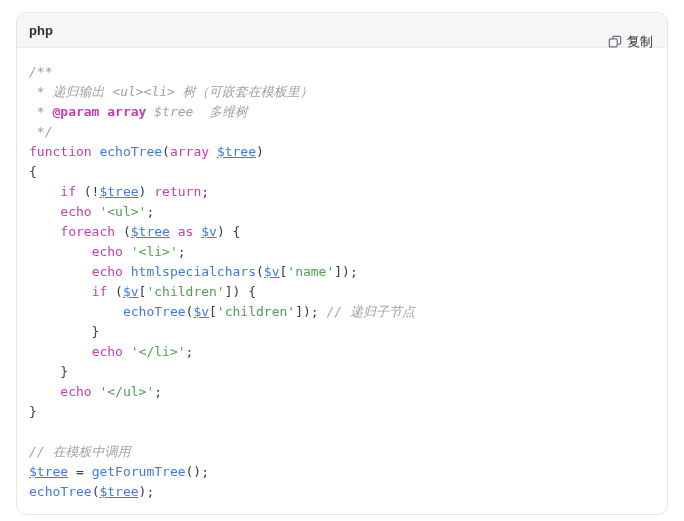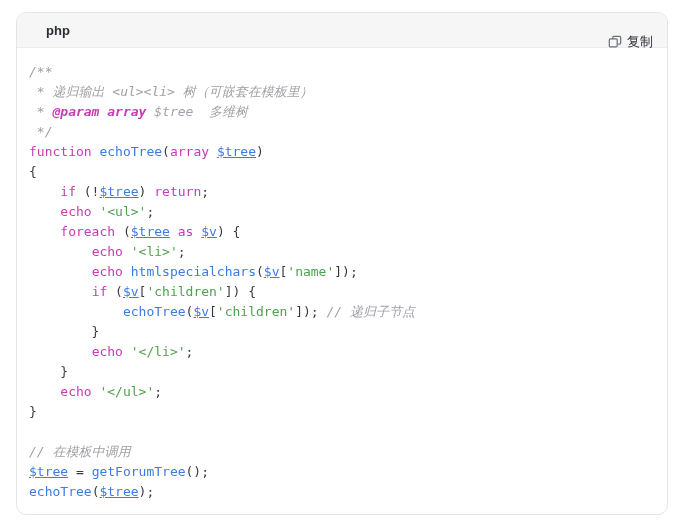--- a/index.html
+++ b/index.html
@@ -19,21 +19,20 @@
   .cb-header {
     height:35px;
     display:flex; align-items:center; justify-content:space-between;
     background:var(--c-header_bg,#f6f6f7);
     border-bottom:1px solid var(--c-header_border,#ededf0);
     padding:0 14px 0 12px;
   }
   .lang-label {
     font-size:13px; font-weight:700;
     color:var(--c-header_text,#26282e);
-    margin-left:17px;
   }
   .copy-btn {
     display:flex; align-items:center; gap:5px;
     background:transparent; border:none; cursor:pointer;
     font-family:"Liberation Sans", sans-serif;
     font-size:13px; color:var(--c-header_text,#33363d);
     padding:2px 0;
     margin-top:24px;
   }
   .copy-icon { display:inline-flex; line-height:0; }
@@ -44,21 +43,21 @@
     color:var(--c-plain,#383a42);
     white-space:pre;
   }
   .line { display:block; min-height:20px; white-space:pre; }
   .tok-plain    { color:var(--c-plain,#383a42); }
   .tok-keyword  { color:var(--c-keyword,#c63cb4); }
   .tok-title    { color:var(--c-function,#3d7be0); }
   .tok-variable { color:var(--c-variable,#3d7be0);text-decoration:underline; }
   .tok-string   { color:var(--c-string,#50a14f); }
   .tok-comment  { color:var(--c-comment,#a0a1a7); font-style:italic; }
-  .tok-doctag   { color:var(--c-keyword,#c63cb4); font-style:italic; font-weight:bold; }
+  .tok-doctag   { color:var(--c-keyword,#c63cb4); font-weight:bold; }
 </style>
 </head>
 <body>
 
 <div class="code-block">
   <div class="cb-header">
     <span class="lang-label">php</span>
     <button class="copy-btn">
       <span class="copy-icon">
         <svg width="14" height="14" viewBox="0 0 16 16" fill="none" stroke="#6a6f77" stroke-width="1.4" stroke-linejoin="round">

